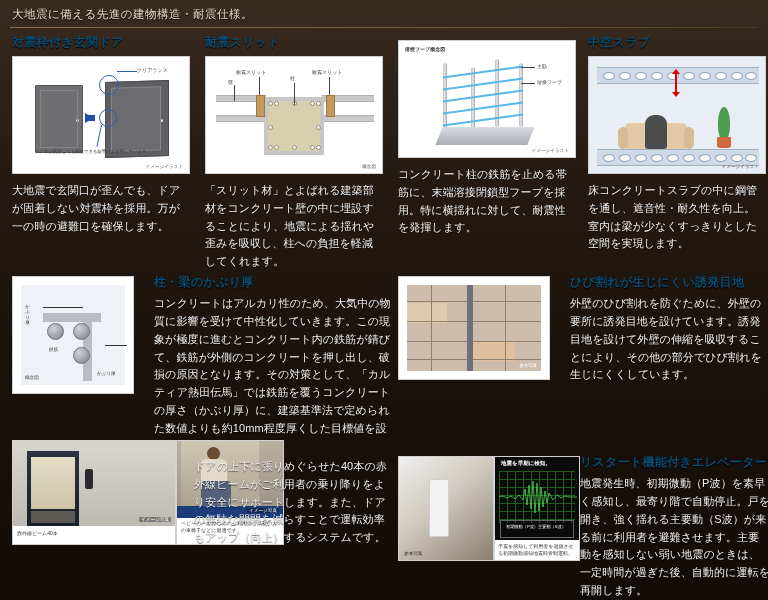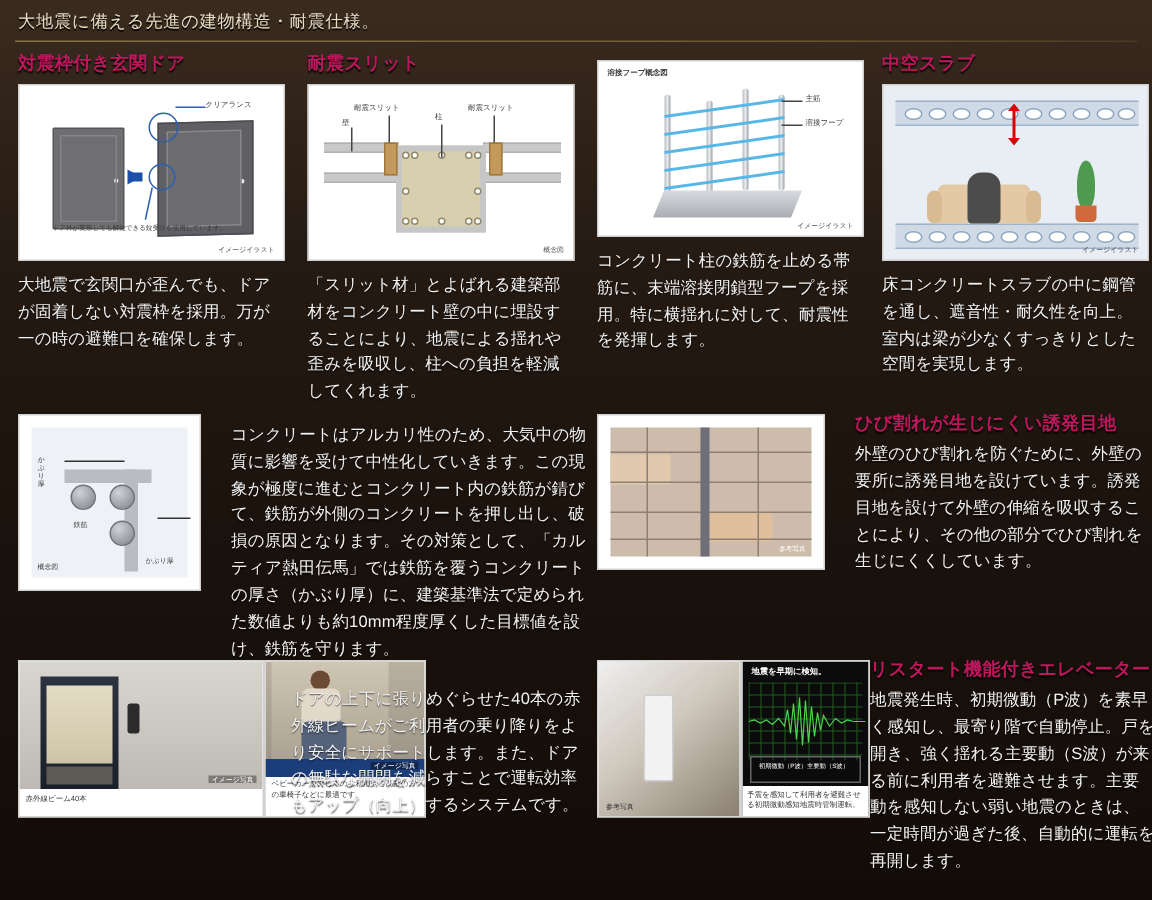--- a/index.html
+++ b/index.html
@@ -25,21 +25,21 @@
     font-size:11.5px;letter-spacing:.5px;color:#e7dcc4;
     text-shadow:0 1px 0 #000;
   }
   .banner-rule{
     position:absolute;left:10px;top:27px;width:748px;height:1px;
     background:linear-gradient(90deg,#8a7145,#6d5733 70%,#4a3b23);
   }
 
   
   .h-gold{
-    color:#be185d;font-size:12px;font-weight:bold;letter-spacing:.3px;
+    color:#0c4a6e;font-size:12px;font-weight:bold;letter-spacing:.3px;
     text-shadow:0 1px 1px #000;
     line-height:1.1;
   }
   .body-txt{
     color:#f2f2f2;font-size:11px;line-height:1.62;letter-spacing:.1px;
     text-shadow:0 1px 1px rgba(0,0,0,.7);
   }
 
   
   .row1{position:absolute;top:36px;left:0;width:768px;height:230px;}
@@ -128,21 +128,21 @@
   
   .joint{position:absolute;inset:8px;background:#cdbcab;}
   .jrow{position:absolute;left:0;width:100%;height:1px;background:#8e7f71;}
   .jcol{position:absolute;top:0;height:100%;width:1px;background:#8e7f71;}
   .jstrip{position:absolute;top:0;height:100%;width:6px;background:#6f6f78;}
   .jtile{position:absolute;background:#d9c3a8;}
 
   
   .row3{position:absolute;top:440px;left:0;width:768px;height:155px;}
   .r3-left{left:12px;top:0;position:absolute;}
-  .r3-right{left:398px;top:0;position:absolute;}
+  .r3-right{left:398px;top:16px;position:absolute;}
   .ph{position:relative;background:#fff;border:1px solid #d2d2d2;box-sizing:border-box;overflow:hidden;}
   .ph-ml{width:164px;height:105px;}
   .ph-mr{width:108px;height:105px;}
   .r3-text-l{position:absolute;left:182px;top:0;width:200px;}
   .r3-text-r{position:absolute;left:182px;top:0;width:190px;}
 
   
   .ev-wall{position:absolute;inset:0;background:linear-gradient(180deg,#d9d6d0,#b8b4ad);}
   .ev-door{position:absolute;left:14px;top:10px;width:52px;height:76px;background:linear-gradient(180deg,#2c3340,#1a2029);}
   .ev-inner{position:absolute;left:4px;top:6px;width:44px;height:52px;background:linear-gradient(180deg,#e4dcc4,#cdc4a8);}
@@ -312,20 +312,21 @@
           <div class="kab-circ" style="left:52px;top:62px;"></div>
           <div class="tick" style="left:22px;top:22px;width:40px;"></div>
           <div class="tick" style="left:84px;top:60px;width:22px;"></div>
           <span class="vlabel" style="left:4px;top:16px;">かぶり厚</span>
           <span class="micro" style="left:76px;top:86px;font-size:4.6px;">かぶり厚</span>
           <span class="micro" style="left:28px;top:62px;font-size:4.6px;">鉄筋</span>
           <span class="micro" style="left:4px;bottom:4px;font-size:4.6px;">概念図</span>
         </div>
       </div>
       <div class="r2-text r2-left-text">
+        <div class="h-gold">柱・梁のかぶり厚</div>
         <div class="body-txt" style="margin-top:6px;">コンクリートはアルカリ性のため、大気中の物質に影響を受けて中性化していきます。この現象が極度に進むとコンクリート内の鉄筋が錆びて、鉄筋が外側のコンクリートを押し出し、破損の原因となります。その対策として、「カルティア熱田伝馬」では鉄筋を覆うコンクリートの厚さ（かぶり厚）に、建築基準法で定められた数値よりも約10mm程度厚くした目標値を設け、鉄筋を守ります。</div>
       </div>
     </div>
 
     <div class="blk b-right">
       <div class="thumb thumb-wide">
         <div class="joint">
           <div class="jtile" style="left:0;top:18px;width:40px;height:20px;background:#e0c9ad;"></div>
           <div class="jtile" style="left:62px;top:56px;width:46px;height:20px;background:#dfbf9e;"></div>
           <div class="jrow" style="top:16px;"></div>

